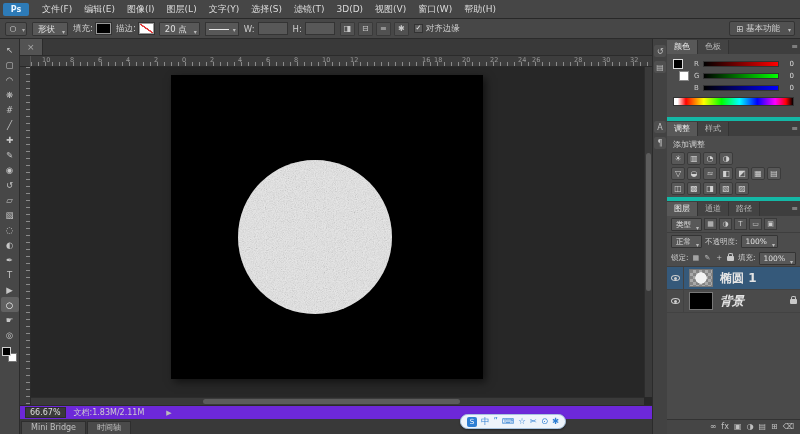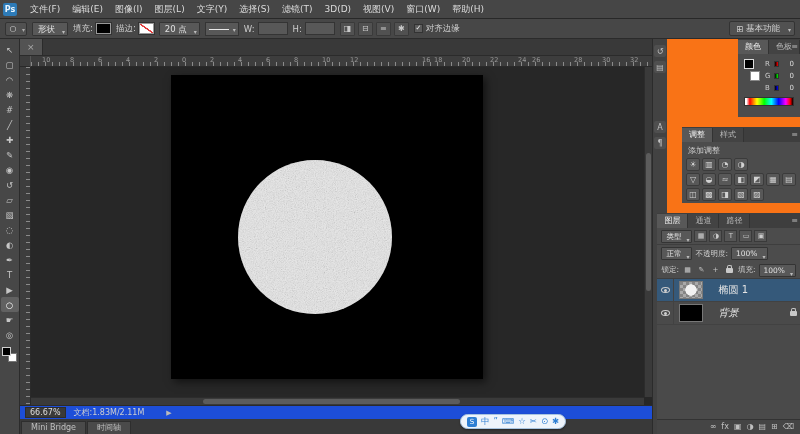--- a/index.html
+++ b/index.html
@@ -8,21 +8,21 @@
     position: relative;
     background: #4a4a4a;
     font-family: "DejaVu Sans", sans-serif;
     font-size: 9px;
     color: #cfcfcf;
     cursor: default;
   }
 
   
   .menubar { position:absolute; top:0; left:0; right:0; height:19px; background:#464646; border-bottom:1px solid #282828; display:flex; align-items:center; padding-left:3px; }
-  .ps-logo { width:14px; height:13px; background:#2d7bb8; color:#eaf6ff; font-weight:bold; font-size:8px; display:flex; align-items:center; justify-content:center; border-radius:2px; margin-right:7px; }
+  .ps-logo { width:26px; height:13px; background:#2d7bb8; color:#eaf6ff; font-weight:bold; font-size:8px; display:flex; align-items:center; justify-content:center; border-radius:2px; margin-right:7px; }
   .menu-item { padding:0 6px; color:#dcdcdc; line-height:18px; }
 
   
   .optionsbar { position:absolute; top:19px; left:0; right:0; height:20px; background:#474747; border-bottom:1px solid #2b2b2b; display:flex; align-items:center; gap:5px; padding:0 5px; font-size:8.5px; }
   .opt-group { display:flex; align-items:center; gap:3px; }
   .tool-preview { width:22px; height:14px; background:#515151; border:1px solid #333; border-radius:2px; display:flex; align-items:center; justify-content:center; color:#ddd; font-size:8px; position:relative; padding-right:6px; }
   .tool-preview::after { content:"▾"; position:absolute; right:1px; top:3px; font-size:6px; color:#aaa; }
   .opt-select { background:#585858; border:1px solid #343434; border-radius:1px; height:14px; line-height:12px; padding:0 12px 0 5px; position:relative; color:#e0e0e0; white-space:nowrap; }
   .opt-select::after { content:"▾"; position:absolute; right:2px; top:3px; font-size:6px; color:#bbb; }
   .opt-label { color:#cdcdcd; white-space:nowrap; }
@@ -62,33 +62,33 @@
   .ruler-v { width:11px; background:#3d3d3d; border-right:1px solid #2a2a2a; position:relative; overflow:hidden; }
   .ruler-v::before { content:""; position:absolute; top:0; bottom:0; right:0; width:4px;
     background:repeating-linear-gradient(to bottom,#8a8a8a 0 1px,transparent 1px 7px); }
   .canvas-area { flex:1; background:#272727; position:relative; overflow:hidden; }
   .doc-canvas { position:absolute; left:140px; top:8px; width:312px; height:304px; background:#000; box-shadow:3px 3px 8px rgba(0,0,0,.55); }
   .doc-canvas svg { display:block; width:100%; height:100%; }
   .scroll-v { position:absolute; top:0; right:0; bottom:8px; width:8px; background:#3a3a3a; border-left:1px solid #2c2c2c; }
   .scroll-v-thumb { position:absolute; left:1px; width:5px; top:26%; height:42%; background:#5c5c5c; border-radius:3px; }
   .scroll-h { position:absolute; left:0; right:8px; bottom:0; height:8px; background:#3a3a3a; border-top:1px solid #2c2c2c; }
   .scroll-h-thumb { position:absolute; top:1px; height:5px; left:28%; width:42%; background:#5c5c5c; border-radius:3px; }
-  .statusbar { height:14px; background:#1d4ed8; border-top:1px solid #2b2b2b; display:flex; align-items:center; gap:8px; padding:0 5px; font-size:8px; }
+  .statusbar { height:14px; background:#6d28d9; border-top:1px solid #2b2b2b; display:flex; align-items:center; gap:8px; padding:0 5px; font-size:8px; }
   .zoom-box { background:#3a3a3a; border:1px solid #2c2c2c; padding:0 4px; height:11px; line-height:10px; color:#ddd; }
   .status-arrow { color:#bbb; font-size:7px; margin-left:14px; }
   .bottom-tabs { height:15px; background:#393939; display:flex; align-items:flex-end; gap:1px; padding-left:1px; }
   .bottom-tab { height:13px; line-height:12px; background:#4a4a4a; color:#c0c0c0; padding:0 9px; font-size:8px; border:1px solid #2e2e2e; border-bottom:none;margin-top:28px; }
 
   
   .collapsed-strip { position:absolute; right:133px; top:39px; bottom:0; width:15px; background:#424242; border-left:1px solid #2b2b2b; display:flex; flex-direction:column; align-items:center; padding-top:6px; gap:4px; }
   .strip-icon { width:12px; height:12px; display:flex; align-items:center; justify-content:center; color:#c2c2c2; font-size:8px; background:#4f4f4f; border-radius:2px; }
   .strip-gap { height:40px; }
 
   
-  .rightcol { position:absolute; right:0; top:39px; bottom:0; width:133px; background:#f97316; display:flex; flex-direction:column; gap:10px;align-items:flex-end; }
+  .rightcol { position:absolute; right:0; top:39px; bottom:0; width:133px; background:#14b8a6; display:flex; flex-direction:column; gap:4px; }
   .panel { background:#4c4c4c; display:flex; flex-direction:column; overflow:hidden; }
   .panel-color { height:78px; }
   .panel-adjust { height:76px; }
   .panel-layers { flex:1; }
   .panel-tabs { height:15px; background:#3e3e3e; display:flex; align-items:flex-end; position:relative; flex:none; }
   .ptab { height:14px; line-height:14px; padding:0 7px; background:#434343; color:#b9b9b9; font-size:8px; border-right:1px solid #333; }
   .ptab.active { background:#585858; color:#efefef; }
   .panel-menu { position:absolute; right:3px; top:3px; color:#b5b5b5; font-size:8px; letter-spacing:-1px; }
 
   .color-body { display:flex; gap:5px; padding:5px 6px 2px; }
@@ -128,21 +128,21 @@
   .eye { width:9px; height:6px; border:1px solid #cfcfcf; border-radius:50%; position:relative; }
   .eye::after { content:""; position:absolute; left:2px; top:0.5px; width:3px; height:3px; background:#cfcfcf; border-radius:50%; }
   .layer-thumb { width:24px; height:18px; margin:0 5px; border:1px solid #777; flex:none; }
   .thumb-ellipse { background-image:
       radial-gradient(circle at 50% 50%, #f2f2f2 0 40%, rgba(0,0,0,0) 43%),
       linear-gradient(45deg,#a9a9a9 25%,transparent 25%,transparent 75%,#a9a9a9 75%),
       linear-gradient(45deg,#a9a9a9 25%,#848484 25%,#848484 75%,#a9a9a9 75%);
     background-size:100% 100%, 6px 6px, 6px 6px;
     background-position:0 0, 0 0, 3px 3px; }
   .thumb-bg { background:#000; }
-  .layer-name { flex:1; font-size:10px; color:#e4e4e4; margin-left:10px; white-space:nowrap; overflow:hidden; }
+  .layer-name { flex:1; font-size:12px; color:#e4e4e4; margin-left:2px; white-space:nowrap; overflow:hidden;font-weight:bold; }
   .lp-bottom { height:15px; background:#454545; border-top:1px solid #333; display:flex; align-items:center; justify-content:flex-end; gap:5px; padding:0 6px; flex:none; }
   .lpb-icon { color:#c0c0c0; font-size:8px; line-height:14px; }
 
   
   .ime-bar { position:absolute; left:460px; top:414px; height:15px; background:#eef4fb; border:1px solid #a8c4e0; border-radius:8px; display:flex; align-items:center; gap:4px; padding:0 6px; box-shadow:0 1px 2px rgba(0,0,0,.35); z-index:20; }
   .ime-logo { width:10px; height:10px; background:#2f7fd3; color:#fff; border-radius:2px; font-size:7px; display:flex; align-items:center; justify-content:center; }
   .ime-icon { color:#2f7fd3; font-size:8.5px; line-height:13px; }
 </style>
 </head>
 <body>

